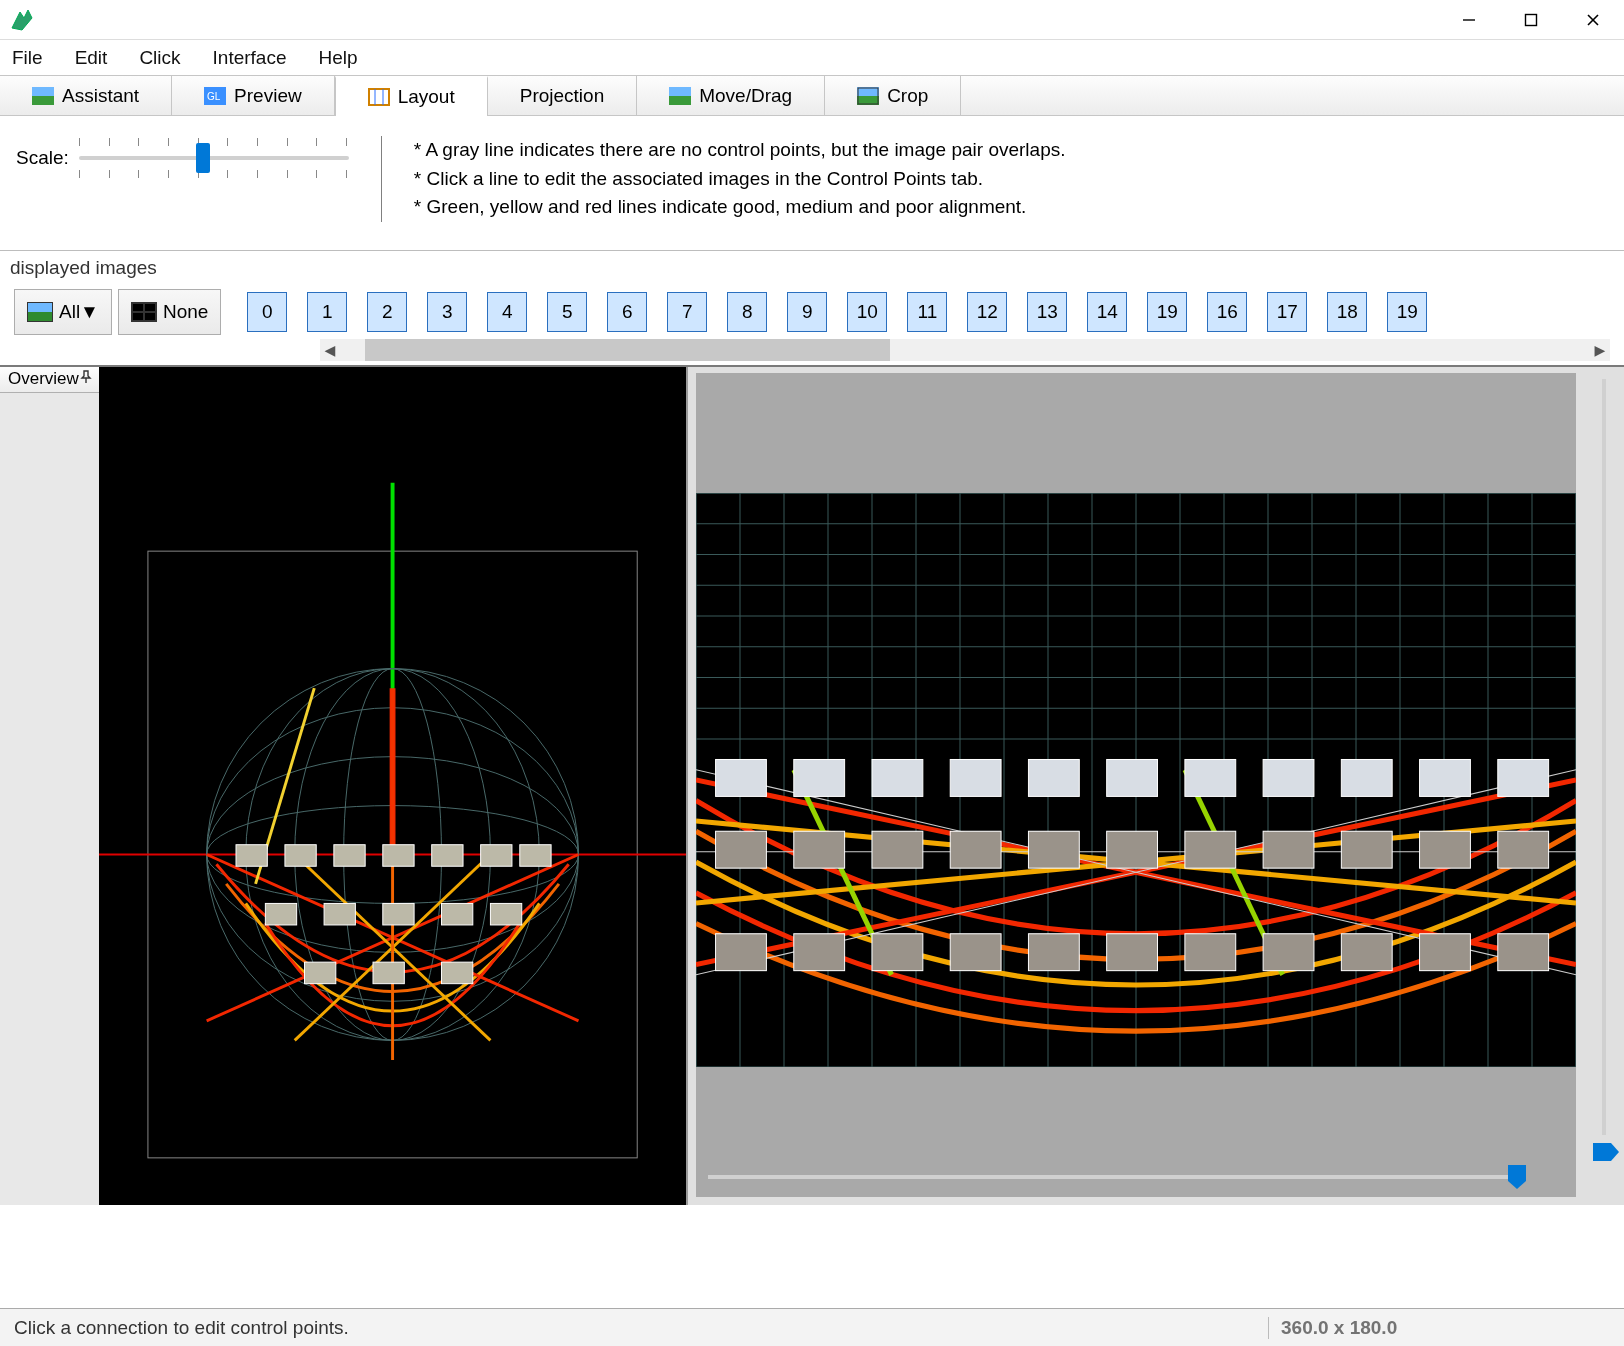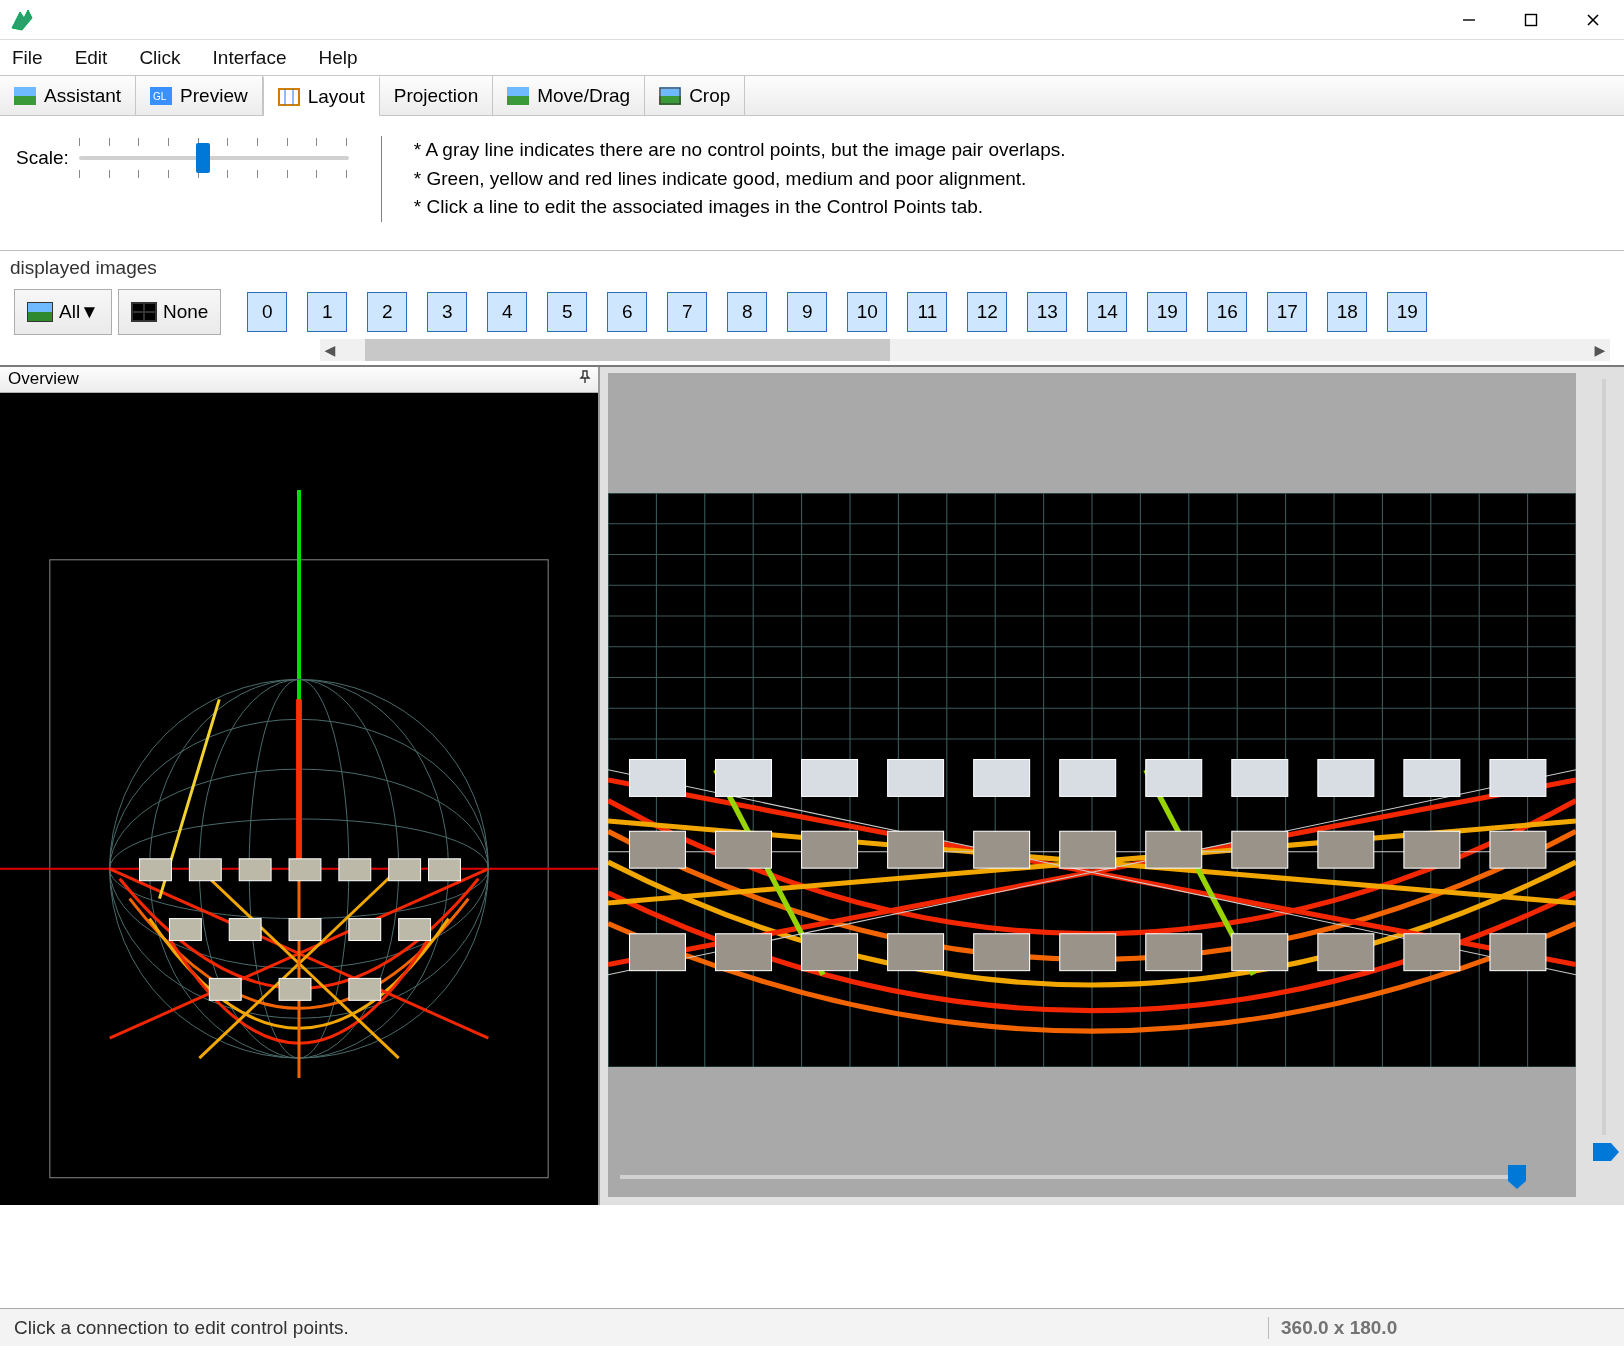--- a/index.html
+++ b/index.html
@@ -63,21 +63,21 @@
   
   .tabs {
     display: flex;
     align-items: stretch;
     background: linear-gradient(#fdfdfd, #ececec);
     border-bottom: 1px solid #c6c6c6;
     height: 40px;
   }
   .tab {
     display:flex; align-items:center; gap:8px;
-    padding: 0 14px;
+    padding: 0 32px;
     border-right: 1px solid #c6c6c6;
     font-size: 19px;
   }
   .tab.active {
     background: #ffffff;
     border-top: 2px solid #fff;
     border-left: 1px solid #c6c6c6;
     border-right: 1px solid #c6c6c6;
     margin-bottom: -1px;
     position:relative; z-index: 2;
@@ -171,22 +171,22 @@
   .hscroll .thumb { position:absolute; left:2%; width:42%; top:0; bottom:0; background:#c8c8c8; }
 
   
   .content {
     display:flex;
     height: 840px;
     border-top:2px solid #7a7a7a;
     background:#eaeaea;
   }
   .overview {
-    width: 600px;
-    display:flex; flex-direction:column;
+    width: 688px;
+    display:flex; 
     border-right:2px solid #9a9a9a;
     background:#e8e8e8;
   }
   .overview .ov-header {
     display:flex; align-items:center; justify-content:space-between;
     height:26px; padding:0 6px 0 8px;
     background:linear-gradient(#fdfdfd,#ececec);
     border-bottom:1px solid #b0b0b0;
     font-size:17px;
   }
@@ -371,22 +371,22 @@
           <div class="tick bottom" style="left:88%"></div>
           <div class="tick bottom" style="left:99%"></div>
       </div>
       <div class="track"></div>
       <div class="thumb"></div>
     </div>
   </div>
   <div class="vdiv"></div>
   <div class="help-lines">
     <div>* A gray line indicates there are no control points, but the image pair overlaps.</div>
+    <div>* Click a line to edit the associated images in the Control Points tab.</div>
     <div>* Green, yellow and red lines indicate good, medium and poor alignment.</div>
-    <div>* Click a line to edit the associated images in the Control Points tab.</div>
   </div>
 </div>
 
 <div class="disp-label">displayed images</div>
 <div class="img-toolbar">
   <div class="btn-toggle">
     <span class="swatch"></span>
     <span>All▼</span>
   </div>
   <div class="btn-toggle btn-none">

